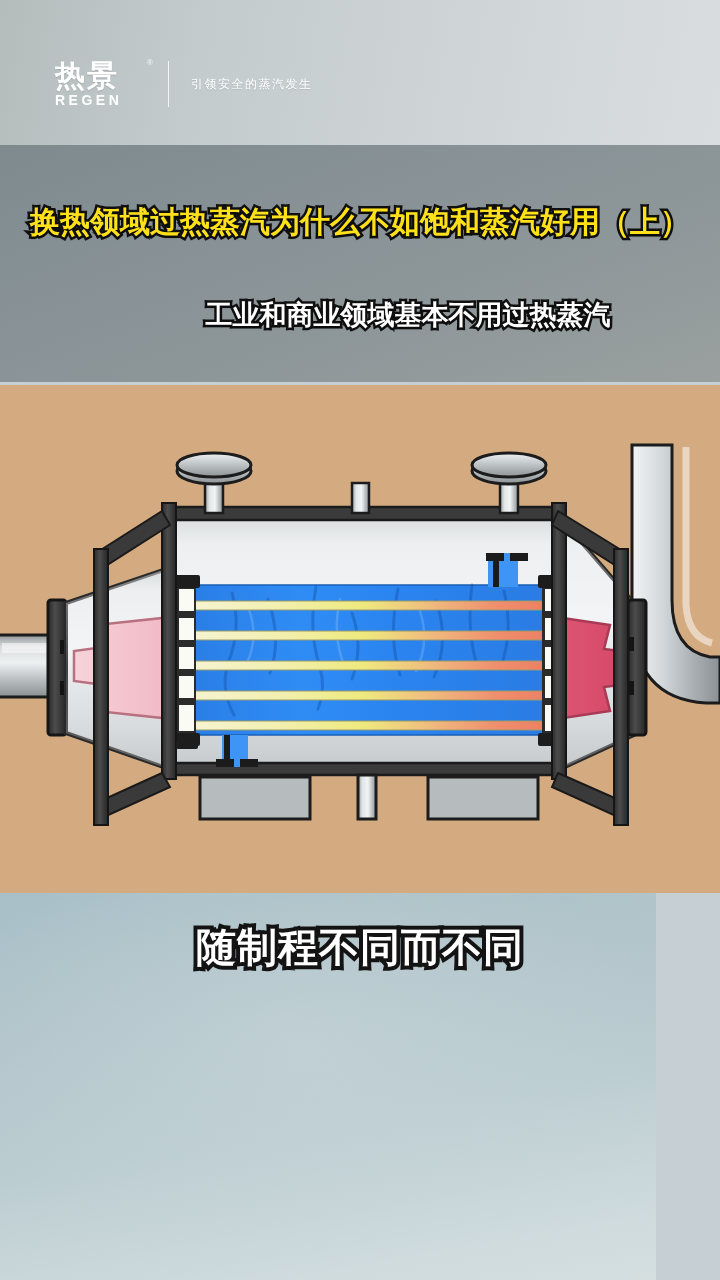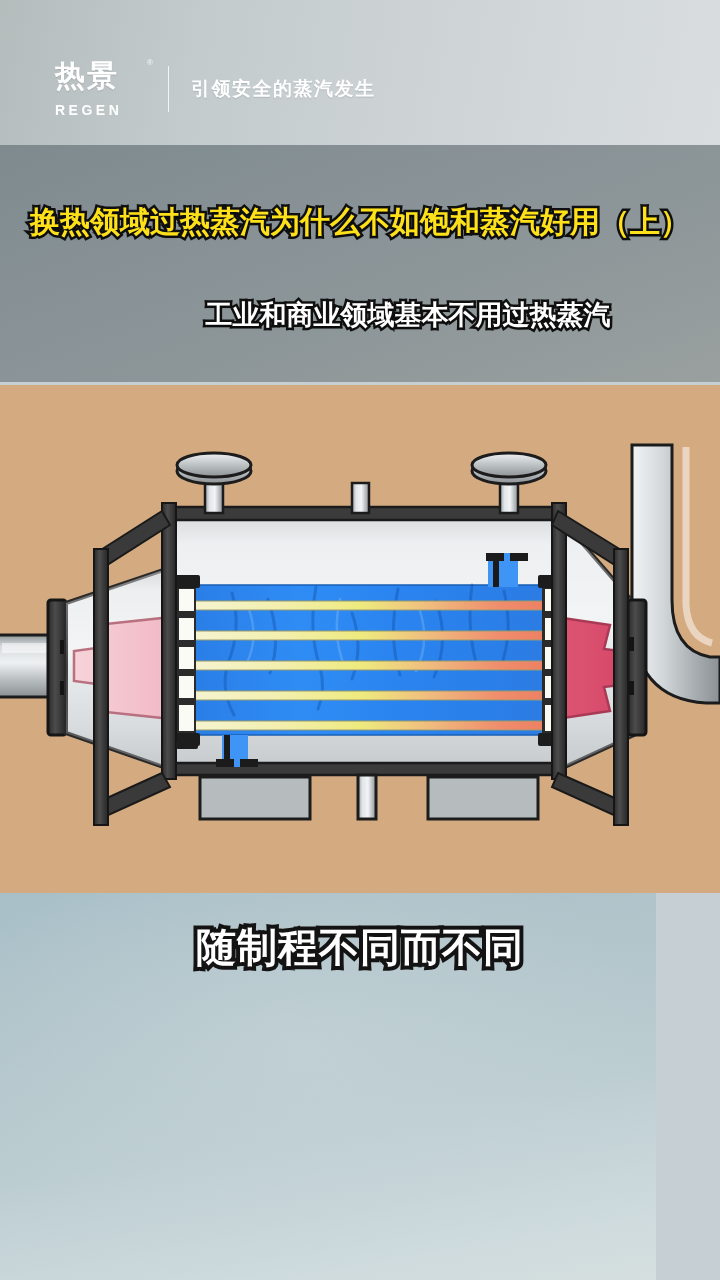--- a/index.html
+++ b/index.html
@@ -29,29 +29,29 @@
     line-height:32px;
     font-family:"Liberation Sans","DejaVu Sans",sans-serif;
     text-shadow:0 1px 1px rgba(120,130,132,.35);
   }
   .logoReg{
     position:absolute;right:-3px;top:-2px;
     font-size:8px;color:#ffffff;opacity:.85;
   }
   .logoEn{
     font-size:14px;font-weight:700;color:#ffffff;letter-spacing:3.5px;
-    line-height:16px;margin-top:10px;
+    line-height:16px;margin-top:0;
     font-family:"Liberation Sans","DejaVu Sans",sans-serif;
   }
   .vdiv{
     width:1px;height:46px;background:rgba(255,255,255,.8);
     margin:0 22px 0 18px;
   }
   .tagline{
-    font-size:19px;color:#ffffff;letter-spacing:1.5px;font-weight:700;
+    font-size:12px;color:#ffffff;letter-spacing:1.5px;font-weight:400;
     text-shadow:0 1px 1px rgba(120,130,132,.3);
   }
 
   
   #titleband{
     position:absolute;left:0;top:145px;width:720px;height:237px;
     background:linear-gradient(160deg,#7e8a8e 0%,#889296 35%,#8d9699 62%,#9aa09f 100%);
   }
   #titleMain{
     position:absolute;left:0;top:57px;width:720px;text-align:center;

